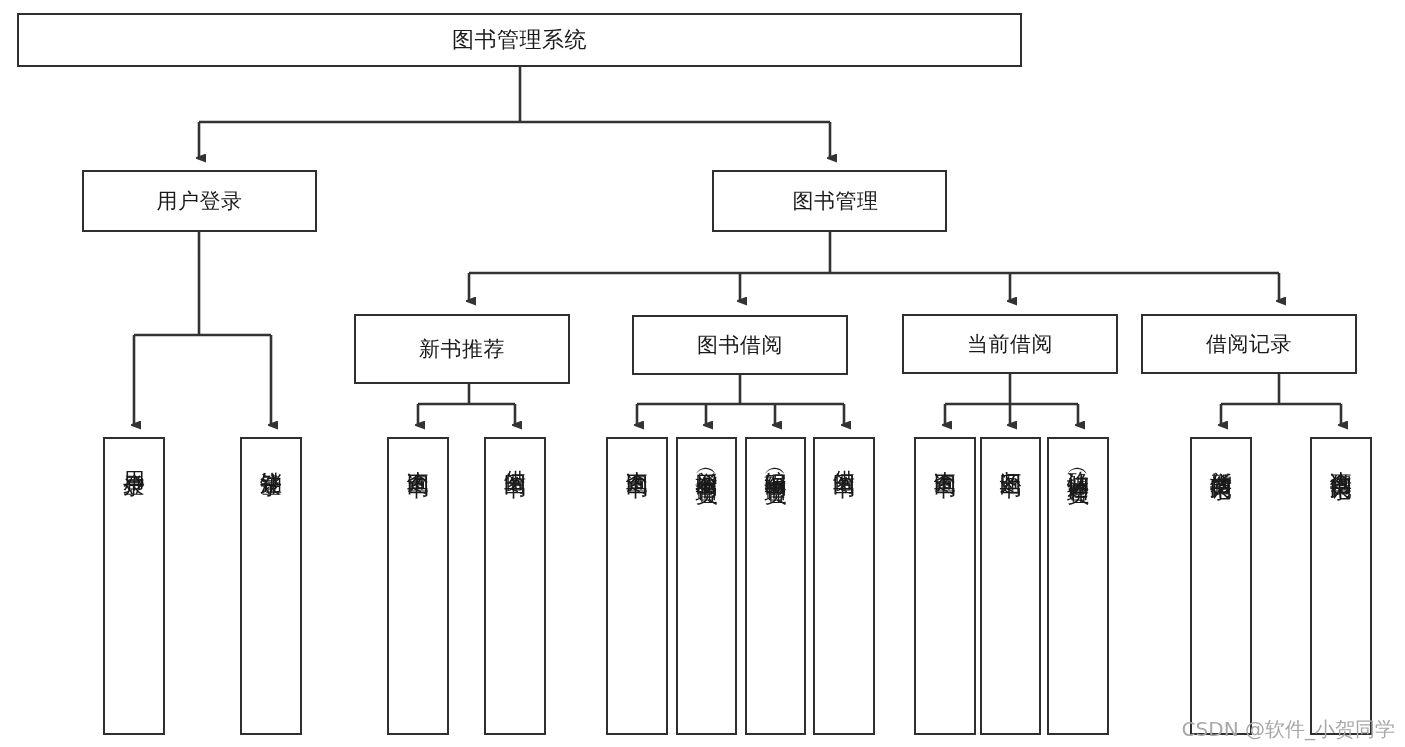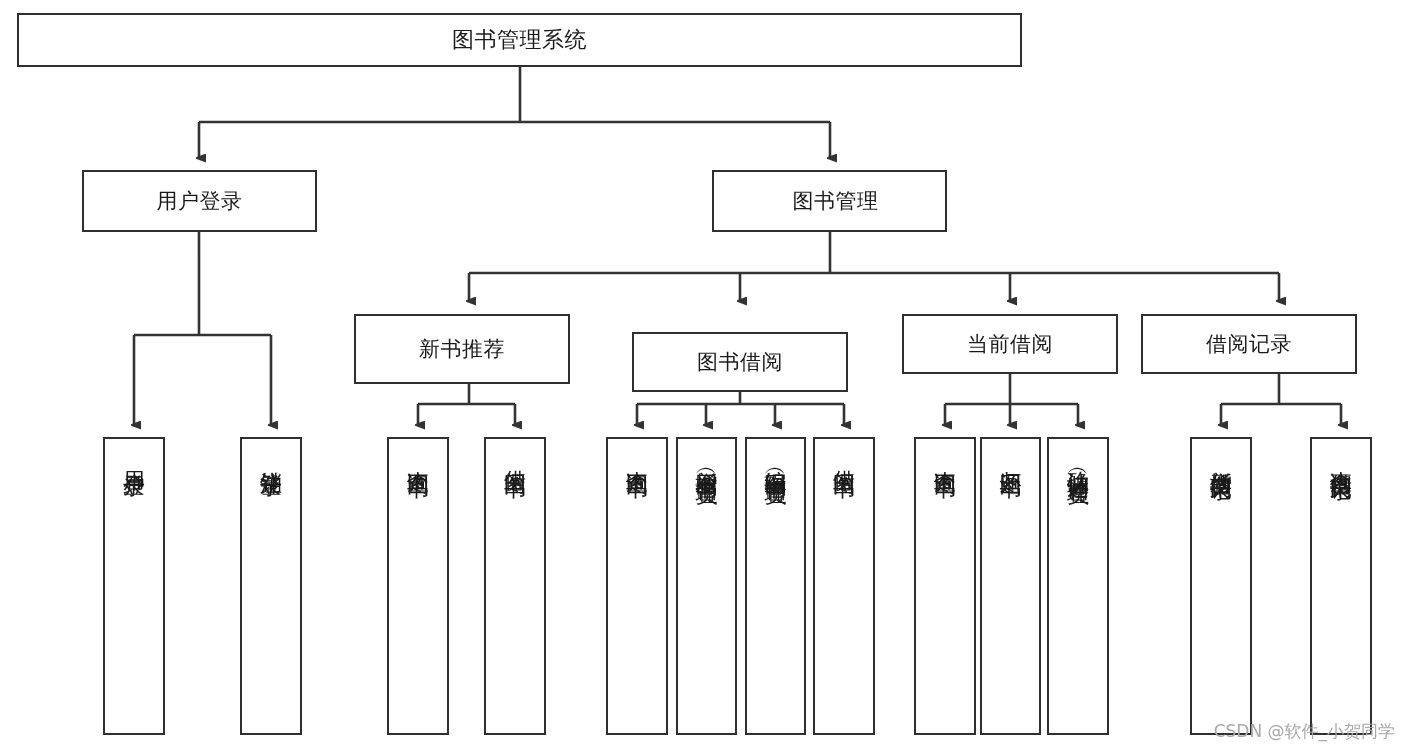--- a/index.html
+++ b/index.html
@@ -65,21 +65,21 @@
     font-size: 22px;
     line-height: 1.08;
     letter-spacing: 2px;
     white-space: nowrap;
   }
   
   #watermark {
     position: absolute;
     right: 10px;
     bottom: 4px;
-    font-size: 17px;
+    font-size: 20px;
     color: #a8a8a8;
     z-index: 5;
     white-space: nowrap;
     user-select: none;
     margin-top: 19px;
   }
 </style>
 </head>
 <body>
 
@@ -144,21 +144,21 @@
   </div>
 
   <div class="node h" style="left:712px; top:170px; width:235px; height:62px;padding-left:12px;">
     <span class="label">图书管理</span>
   </div>
 
   <div class="node h" style="left:354px; top:314px; width:216px; height:70px;">
     <span class="label">新书推荐</span>
   </div>
 
-  <div class="node h" style="left:632px; top:332px; width:216px; height:60px;">
+  <div class="node h" style="left:632px; top:315px; width:216px; height:60px;">
     <span class="label">图书借阅</span>
   </div>
 
   <div class="node h" style="left:902px; top:314px; width:216px; height:60px;">
     <span class="label">当前借阅</span>
   </div>
 
   <div class="node h" style="left:1141px; top:314px; width:216px; height:60px;">
     <span class="label">借阅记录</span>
   </div>

